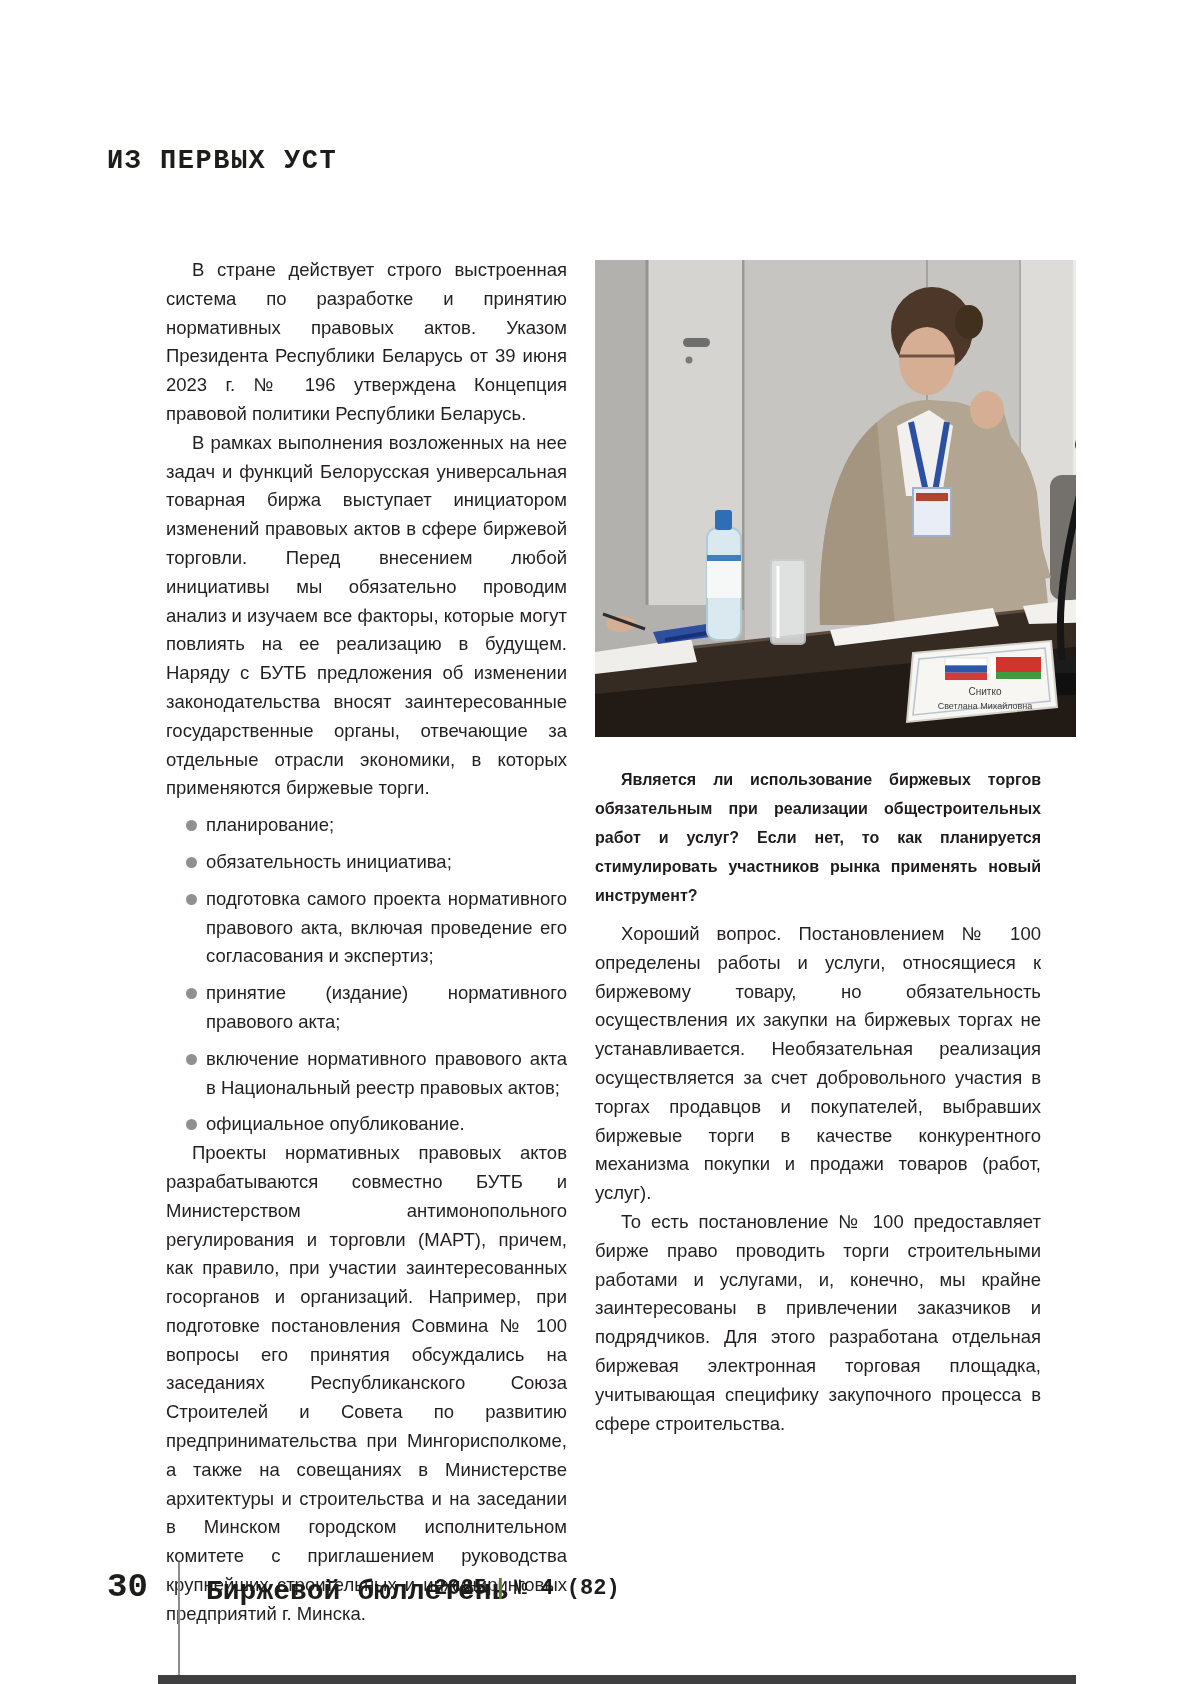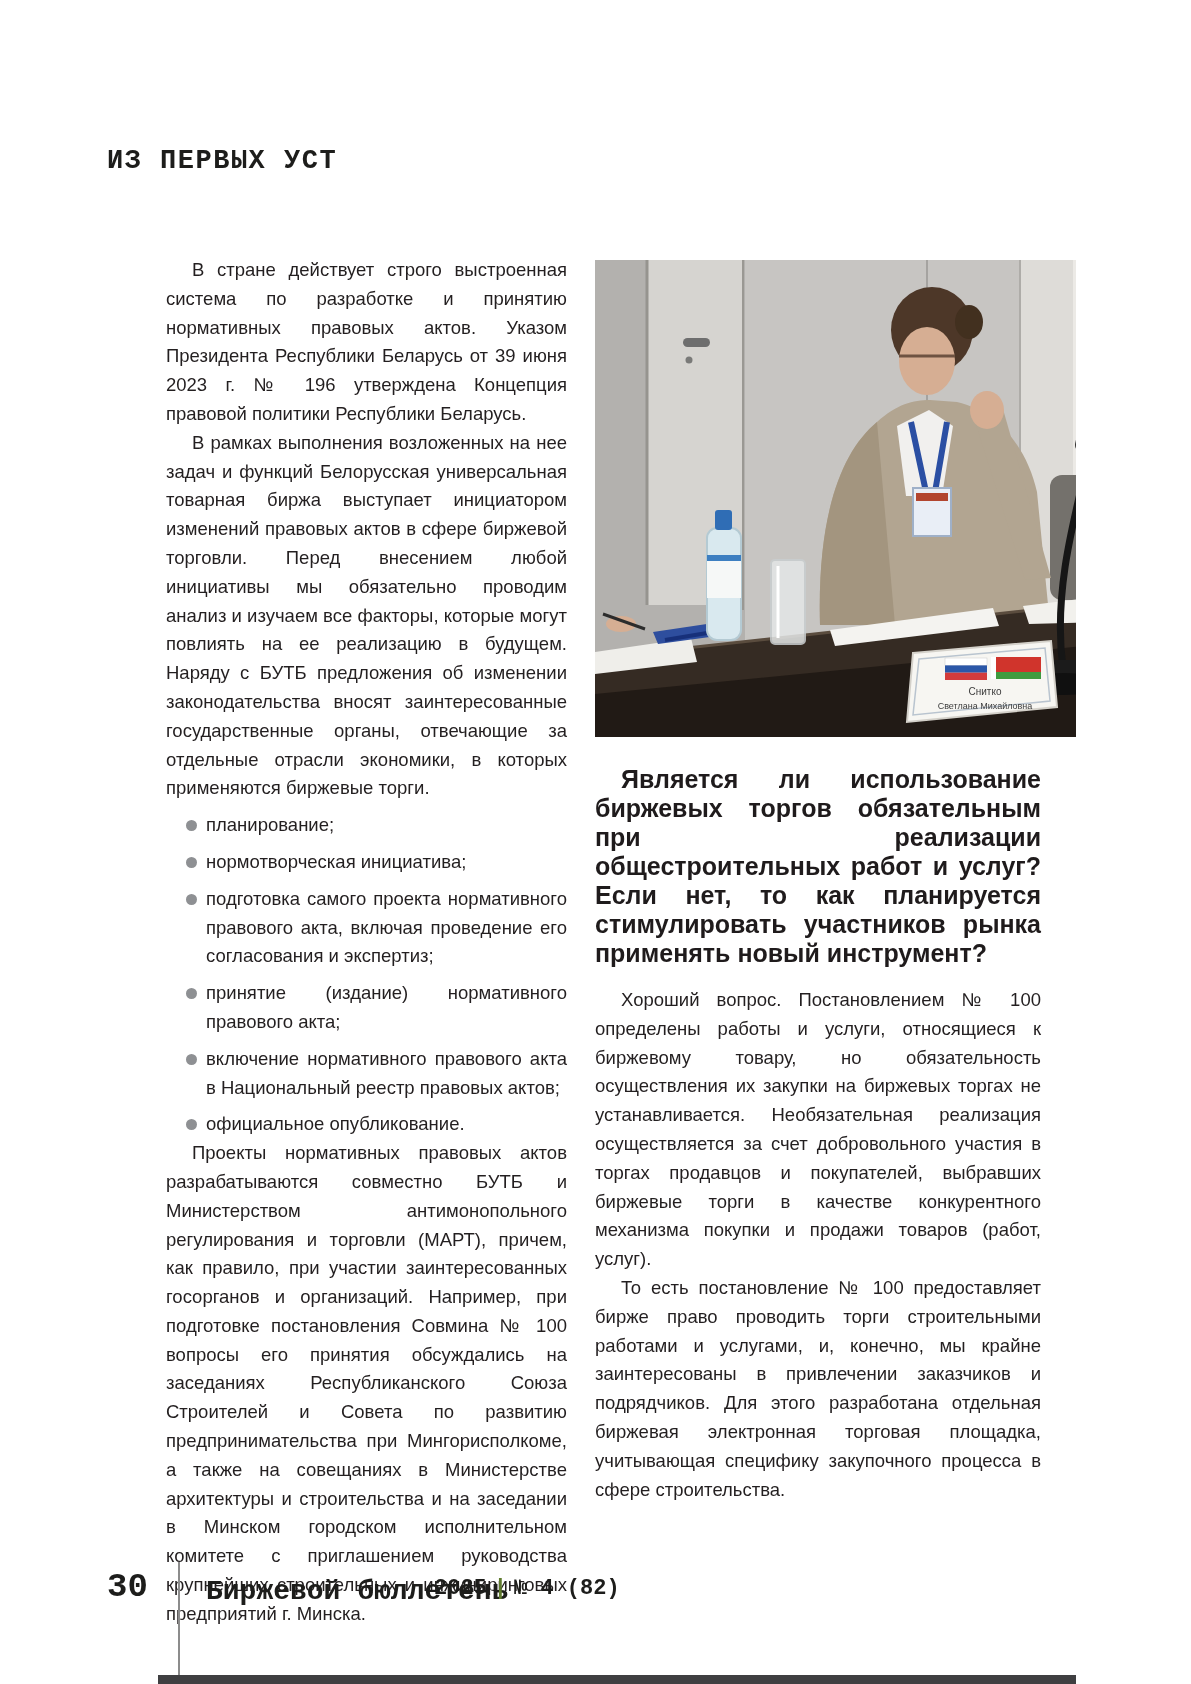--- a/index.html
+++ b/index.html
@@ -24,21 +24,21 @@
     background:#8e9093;margin:9px 9px 0 0;
   }
   .bullet .btext{flex:1;text-align:justify;}
   .photo-wrap{position:absolute;left:595px;top:260px;width:510px;height:477px;}
   .photo-wrap svg{display:block;width:510px;height:477px;}
   .col-right{
     position:absolute;left:595px;top:737px;width:446px;
     font-size:18.5px;line-height:28.8px;text-align:justify;
   }
   .question{
-    margin:28px 0 18px 0;font-weight:bold;font-size:25px;line-height:29px;
+    margin:28px 0 10px 0;font-weight:bold;font-size:16px;line-height:29px;
     text-indent:26px;text-align:justify;color:#1f1b1c;
   }
   .footer-pagenum{
     position:absolute;left:107px;top:1568px;
     font-family:"Liberation Mono",monospace;font-weight:bold;font-size:34px;color:#1d1d1b;
   }
   .footer-vline{
     position:absolute;left:178px;top:1562px;width:2px;height:122px;background:#8c8c8c;
   }
   .footer-pub{
@@ -64,21 +64,21 @@
   <div class="col-left">
     <p class="body-par">В стране действует строго выстроенная система по разработке и принятию нормативных правовых актов. Указом Президента Республики Беларусь от 39 июня 2023 г. № 196 утверждена Концепция правовой политики Республики Беларусь.</p>
     <p class="body-par">В рамках выполнения возложенных на нее задач и функций Белорусская универсальная товарная биржа выступает инициатором изменений правовых актов в сфере биржевой торговли. Перед внесением любой инициативы мы обязательно проводим анализ и изучаем все факторы, которые могут повлиять на ее реализацию в будущем. Наряду с БУТБ предложения об изменении законодательства вносят заинтересованные государственные органы, отвечающие за отдельные отрасли экономики, в которых применяются биржевые торги.</p>
     <div class="bullet-list">
       <div class="bullet">
         <span class="dot"></span>
         <span class="btext">планирование;</span>
       </div>
       <div class="bullet">
         <span class="dot"></span>
-        <span class="btext">нормотворческая инициатива;</span>
+        <span class="btext">обязательность инициатива;</span>
       </div>
       <div class="bullet">
         <span class="dot"></span>
         <span class="btext">подготовка самого проекта нормативного правового акта, включая проведение его согласования и экспертиз;</span>
       </div>
       <div class="bullet">
         <span class="dot"></span>
         <span class="btext">принятие (издание) нормативного правового акта;</span>
       </div>
       <div class="bullet">

